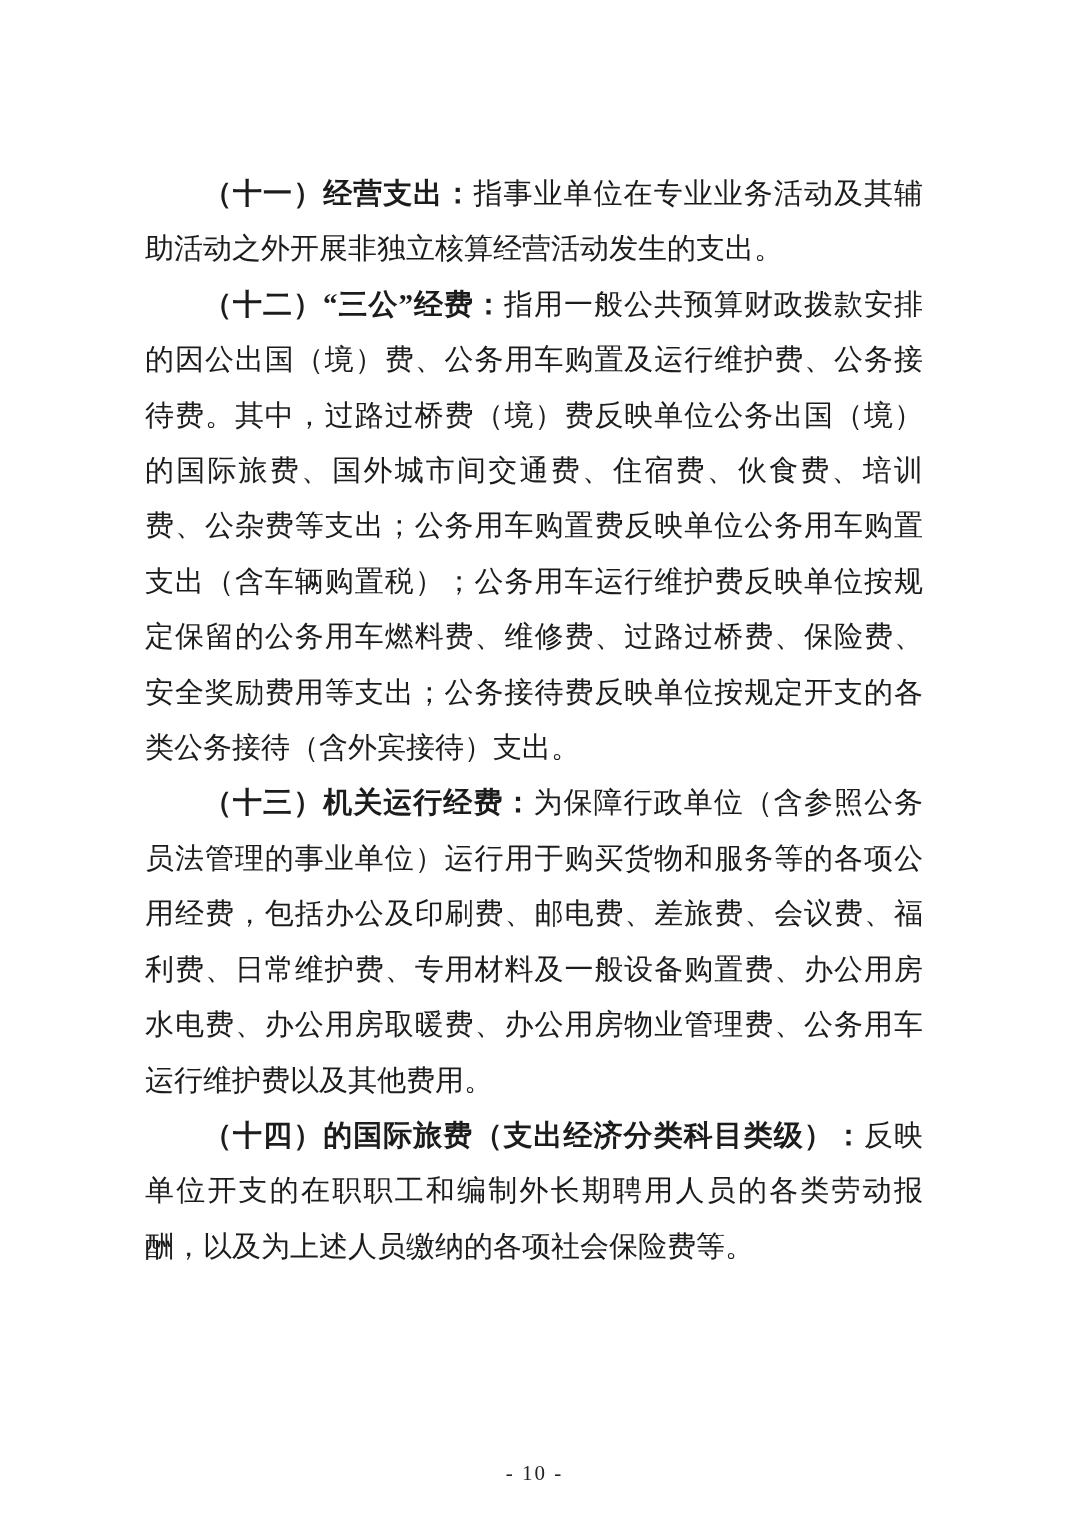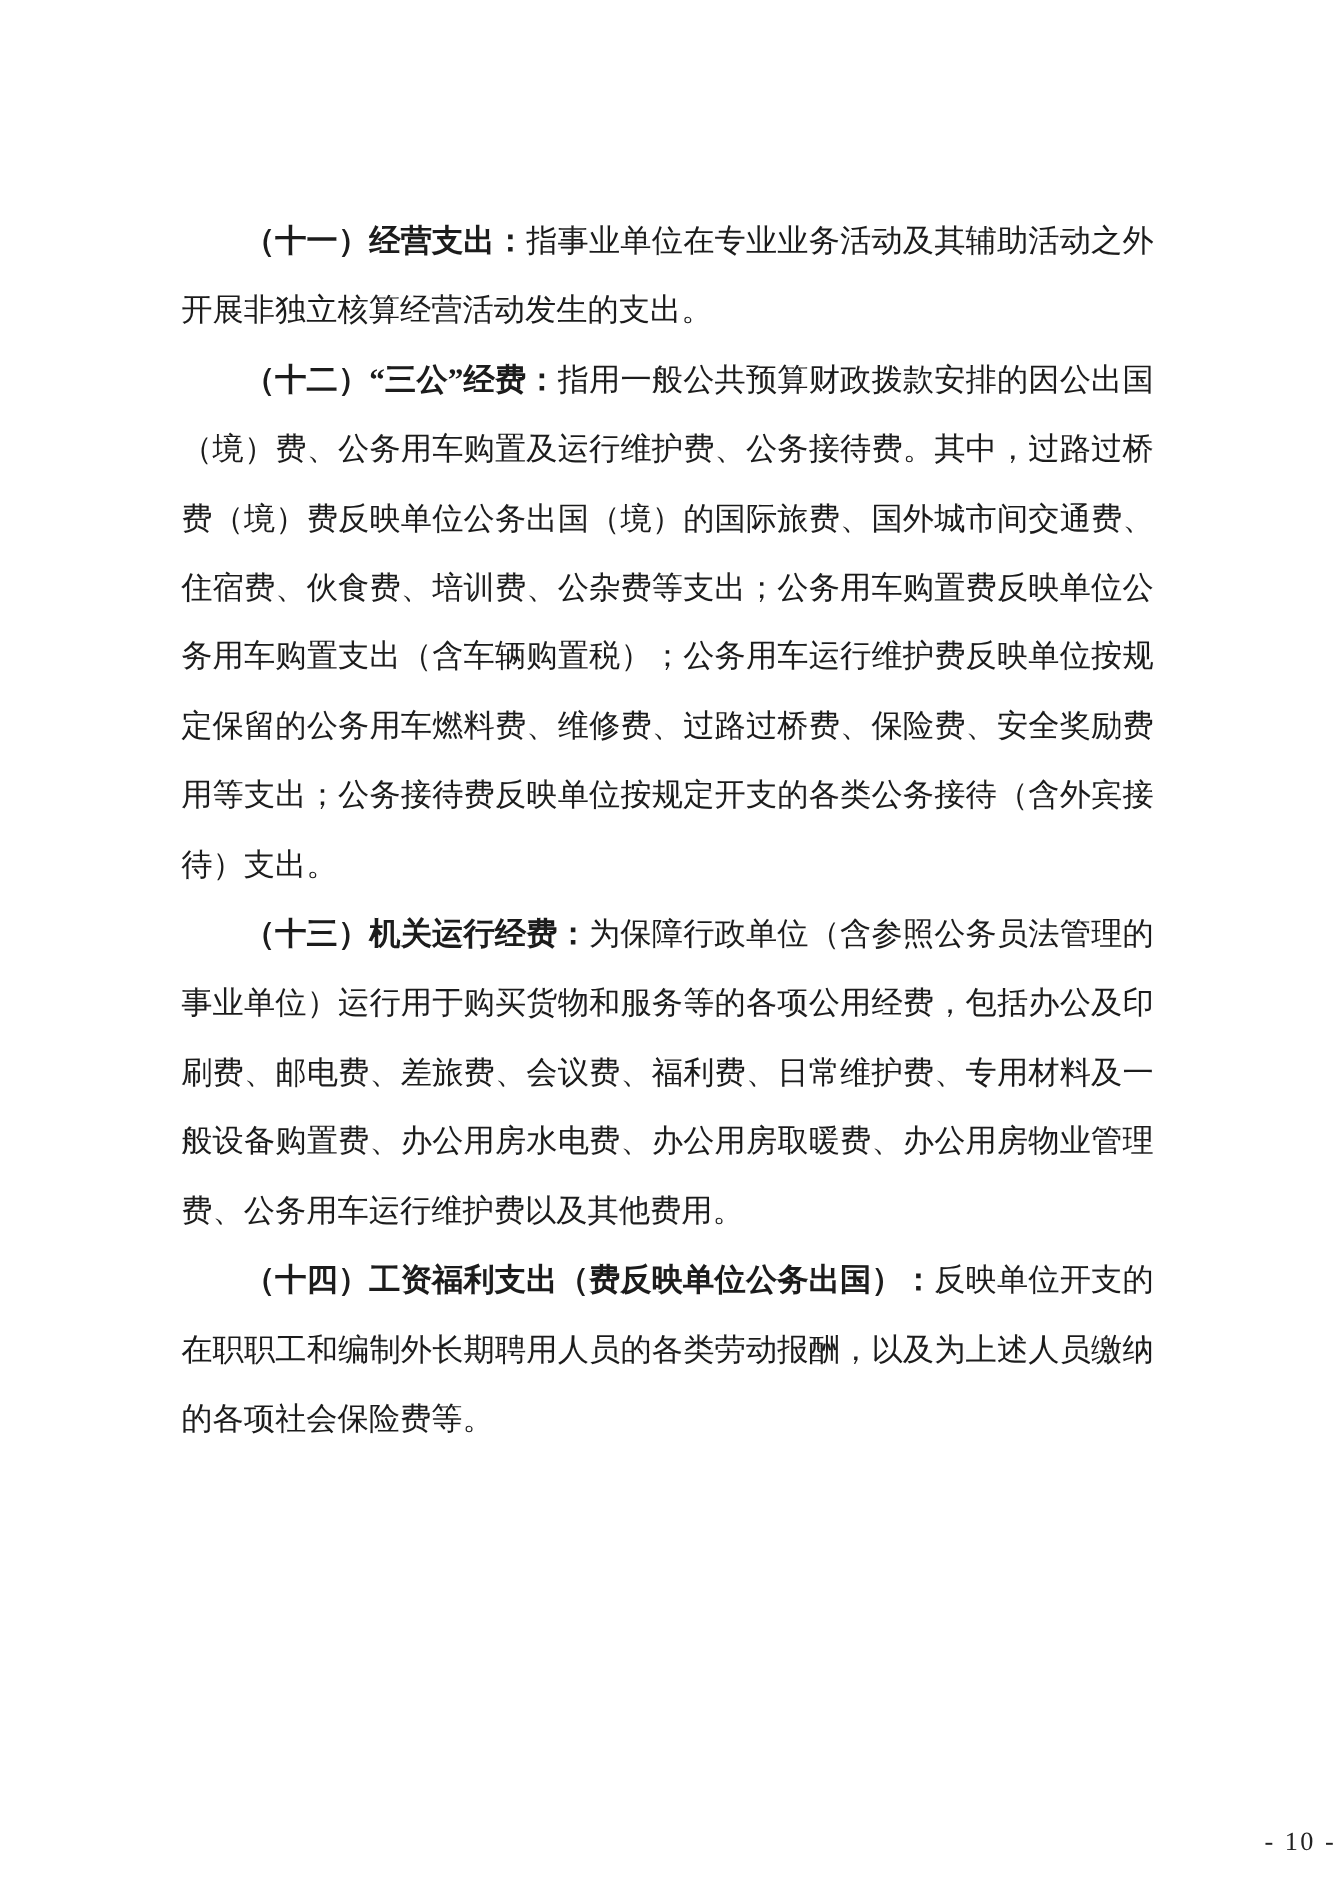--- a/index.html
+++ b/index.html
@@ -17,52 +17,52 @@
     color: #1c1c1c;
   }
   .content {
     position: absolute;
     left: 145px;
     top: 166px;
     width: 778px;
   }
   .para {
     margin: 0;
-    font-size: 25px;
+    font-size: 29px;
     line-height: 55.4px;
     text-align: justify;
     text-justify: inter-character;
     text-indent: 2em;
     word-break: break-all;
   }
   .para .lead {
     font-weight: bold;
   }
   .page-number {
     position: absolute;
     top: 1461px;
     left: 0;
     width: 100%;
-    text-align: right;
+    text-align: center;
     font-size: 21px;
     letter-spacing: 2px;
     color: #222222;
   }
 </style>
 </head>
 <body>
 
 <div class="page">
 
   <div class="content">
 
       <p class="para"><span class="lead">（十一）经营支出：</span><span>指事业单位在专业业务活动及其辅助活动之外开展非独立核算经营活动发生的支出。</span></p>
 
       <p class="para"><span class="lead">（十二）“三公”经费：</span><span>指用一般公共预算财政拨款安排的因公出国（境）费、公务用车购置及运行维护费、公务接待费。其中，过路过桥费（境）费反映单位公务出国（境）的国际旅费、国外城市间交通费、住宿费、伙食费、培训费、公杂费等支出；公务用车购置费反映单位公务用车购置支出（含车辆购置税）；公务用车运行维护费反映单位按规定保留的公务用车燃料费、维修费、过路过桥费、保险费、安全奖励费用等支出；公务接待费反映单位按规定开支的各类公务接待（含外宾接待）支出。</span></p>
 
       <p class="para"><span class="lead">（十三）机关运行经费：</span><span>为保障行政单位（含参照公务员法管理的事业单位）运行用于购买货物和服务等的各项公用经费，包括办公及印刷费、邮电费、差旅费、会议费、福利费、日常维护费、专用材料及一般设备购置费、办公用房水电费、办公用房取暖费、办公用房物业管理费、公务用车运行维护费以及其他费用。</span></p>
 
-      <p class="para"><span class="lead">（十四）工资福利支出（费反映单位公务出国）：</span><span>反映单位开支的在职职工和编制外长期聘用人员的各类劳动报酬，以及为上述人员缴纳的各项社会保险费等。</span></p>
+      <p class="para"><span class="lead">（十四）的国际旅费（支出经济分类科目类级）：</span><span>反映单位开支的在职职工和编制外长期聘用人员的各类劳动报酬，以及为上述人员缴纳的各项社会保险费等。</span></p>
     </div>
 
   <div class="page-number">- 10 -</div>
 
 </div>
 
 </body></html>

